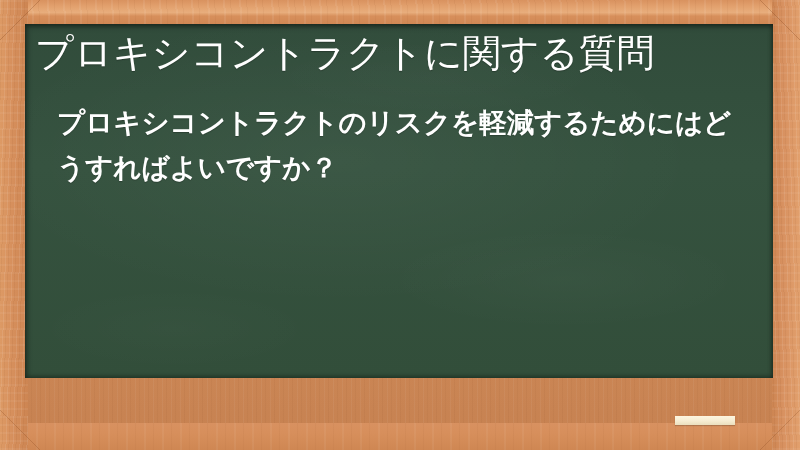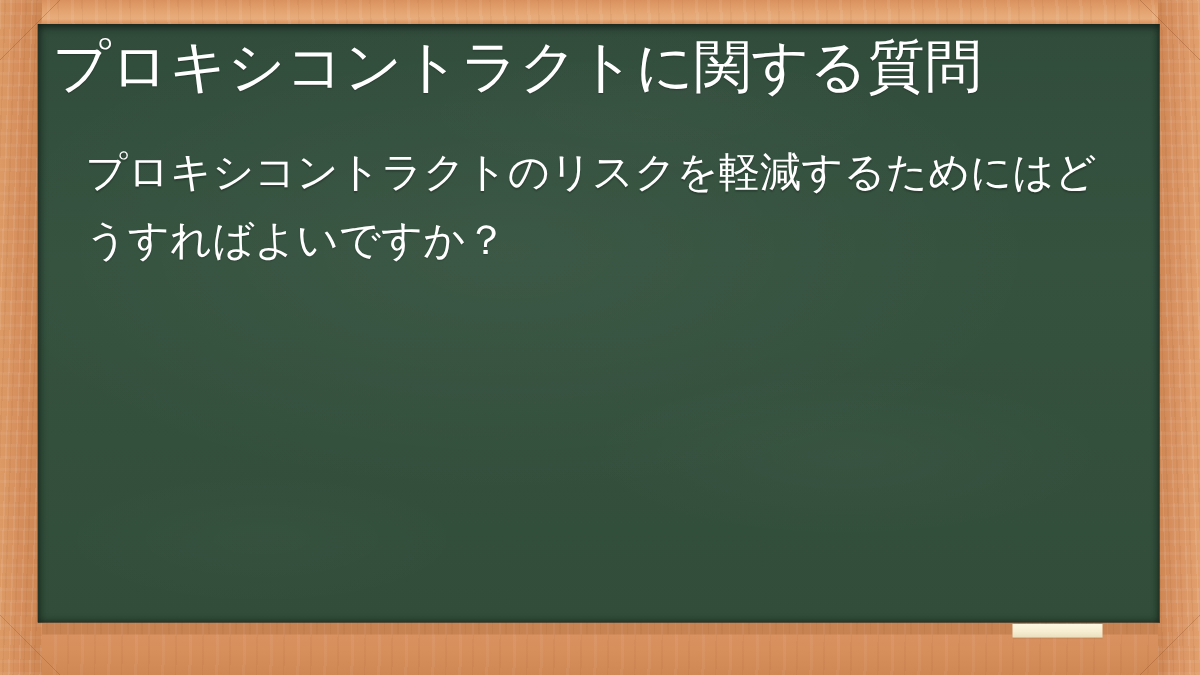--- a/index.html
+++ b/index.html
@@ -136,23 +136,23 @@
     background: linear-gradient(45deg, rgba(0,0,0,0) 0 49.4%, rgba(130,66,25,0.30) 49.4% 50.6%, rgba(0,0,0,0) 50.6% 100%); }
   .miter-bl { left: 0; top: 410px;
     background: linear-gradient(45deg, rgba(0,0,0,0) 0 49.4%, rgba(130,66,25,0.26) 49.4% 50.6%, rgba(0,0,0,0) 50.6% 100%); }
   .miter-br { left: 760px; top: 410px;
     background: linear-gradient(135deg, rgba(0,0,0,0) 0 49.4%, rgba(130,66,25,0.26) 49.4% 50.6%, rgba(0,0,0,0) 50.6% 100%); }
 
   
   .board {
     position: absolute;
     left: 25px;
-    top: 16px;
+    top: 24px;
     width: 748px;
-    height: 399px;
+    height: 354px;
     background:
       radial-gradient(ellipse 70% 60% at 42% 38%,
         rgba(255,255,255,0.035) 0%,
         rgba(255,255,255,0.00) 70%),
       linear-gradient(180deg, #314c3b 0%, #35523f 40%, #324e3a 100%);
     box-shadow:
       inset 0 3px 5px rgba(0,0,0,0.34),
       inset 3px 0 5px rgba(0,0,0,0.20),
       inset -2px 0 4px rgba(0,0,0,0.16),
       inset 0 -2px 4px rgba(0,0,0,0.14);
@@ -200,21 +200,21 @@
     list-style: none;
   }
 
   .bullet-item {
     color: #ffffff;
     font-size: 27.5px;
     line-height: 45px;
     margin: 0 0 8px 0;
     text-shadow: 0 1px 1px rgba(0,0,0,0.22);
   }
-  .bullet-item:last-child { margin-bottom: 8px; }
+  .bullet-item:last-child { margin-bottom: 8px; font-weight: bold; }
 
   
   .chalk-stick {
     position: absolute;
     left: 675px;
     top: 416px;
     width: 60px;
     height: 9px;
     background: linear-gradient(180deg, #fdf6e0 0%, #f6edd2 55%, #eadfbe 100%);
     box-shadow: 0 1px 1px rgba(0,0,0,0.18);

